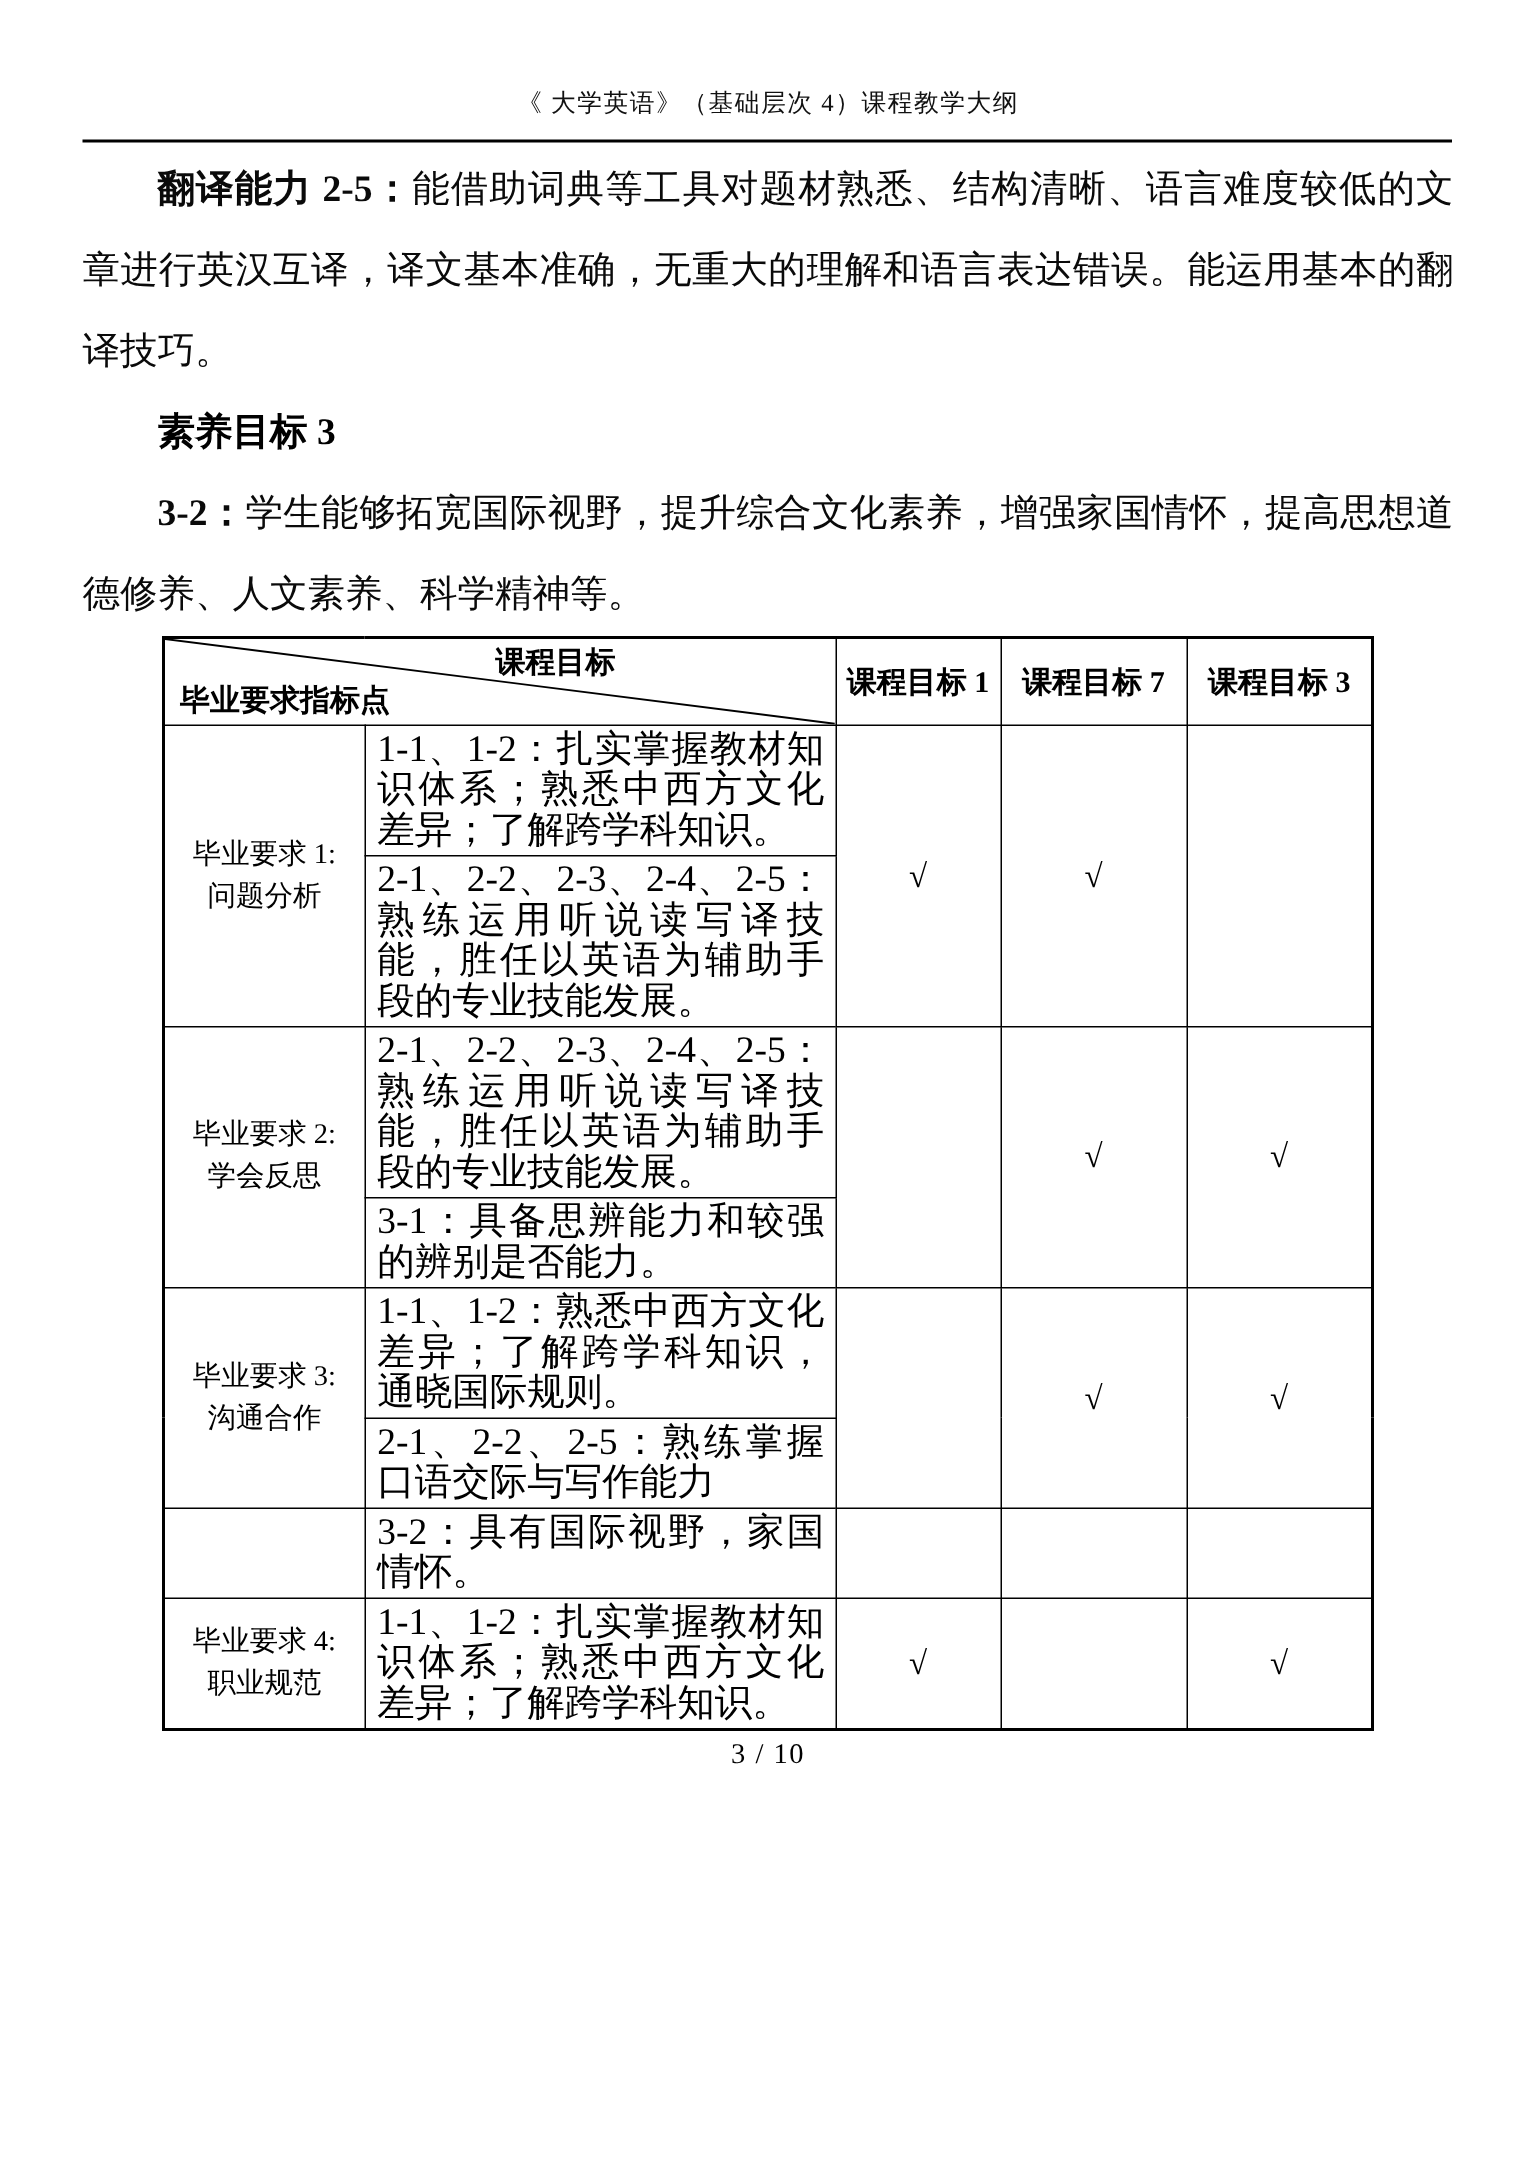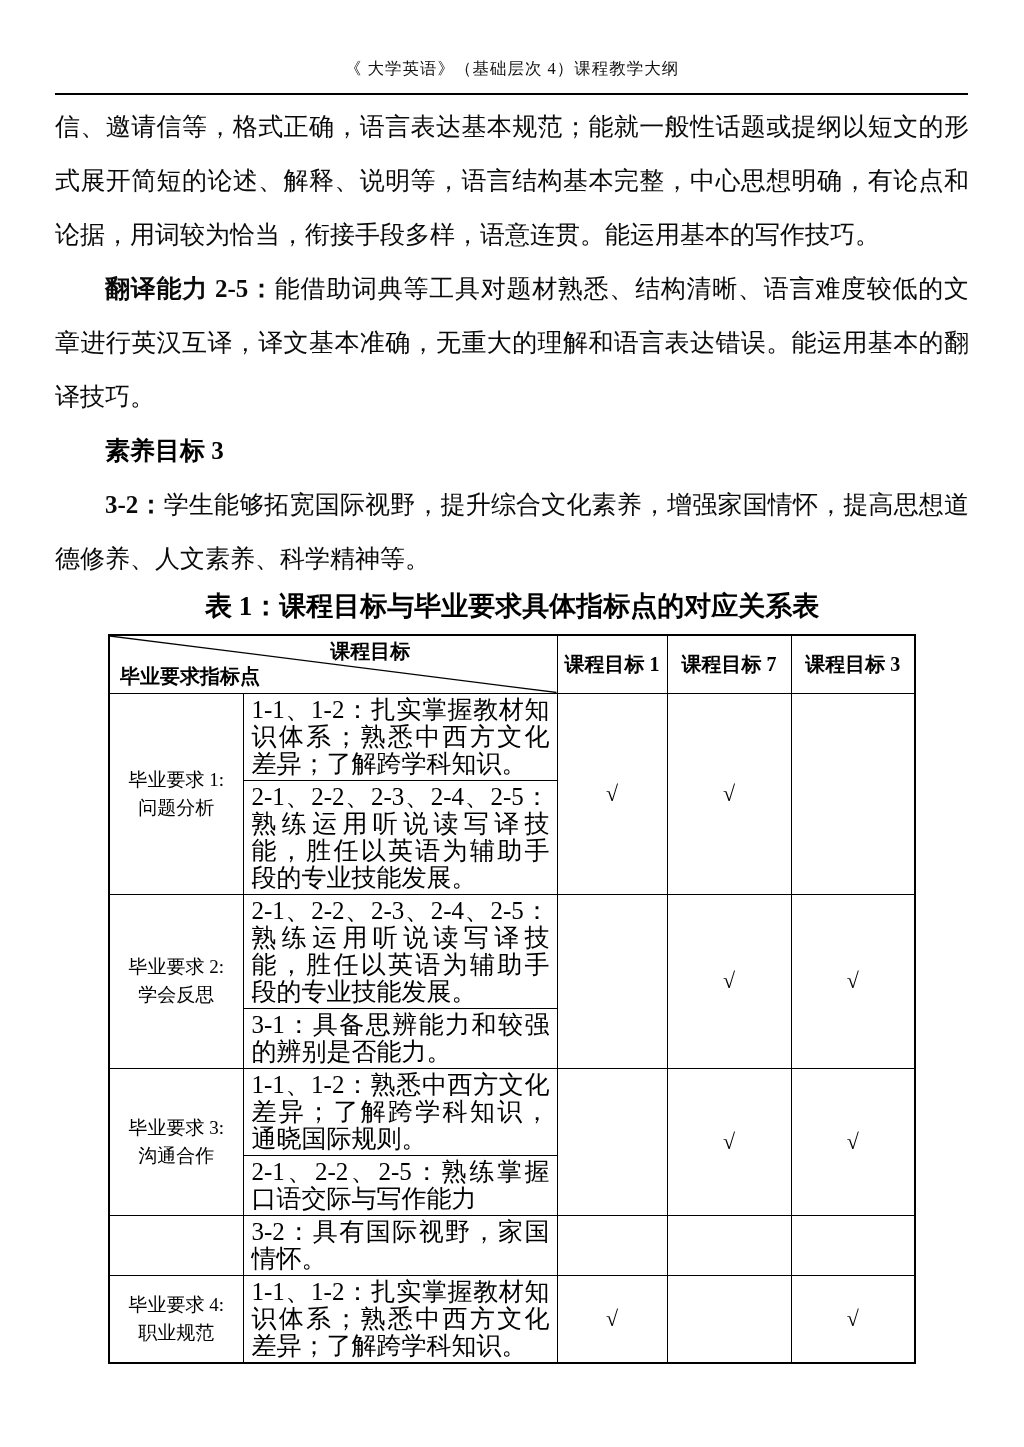--- a/index.html
+++ b/index.html
@@ -116,30 +116,28 @@
   }
 </style>
 </head>
 <body>
 
 <div class="page-header">《 大学英语》（基础层次 4）课程教学大纲</div>
 <div class="header-rule"></div>
 
 <div class="content">
 
-  <p class="para">信、邀请信等，格式正确，语言表达基本规范；能就一般性话题或提纲以短文的形式展开简短的论述、解释、说明等，语言结构基本完整，中心思想明确，有论点和论据，用词较为恰当，衔接手段多样，语意连贯。能运用基本的写作技巧。</p>
 
   <p class="para indent"><span class="lead">翻译能力 2-5：</span><span>能借助词典等工具对题材熟悉、结构清晰、语言难度较低的文章进行英汉互译，译文基本准确，无重大的理解和语言表达错误。能运用基本的翻译技巧。</span></p>
 
   <p class="heading">素养目标 3</p>
 
 
   <p class="para indent"><span class="lead">3-2：</span><span>学生能够拓宽国际视野，提升综合文化素养，增强家国情怀，提高思想道德修养、人文素养、科学精神等。</span></p>
 
-  <div class="table-title">表 1：课程目标与毕业要求具体指标点的对应关系表</div>
 
   <table class="mapping">
     <colgroup>
       <col style="width:134px">
       <col style="width:314px">
       <col style="width:110px">
       <col style="width:124px">
       <col style="width:124px">
     </colgroup>
     <thead>
@@ -214,14 +212,15 @@
             <span>职业规范</span>
           </td>
         <td class="desc">1-1、1-2：扎实掌握教材知识体系；熟悉中西方文化差异；了解跨学科知识。</td>
         <td class="chk">√</td>
         <td class="chk"></td>
         <td class="chk">√</td>
       </tr>
     </tbody>
   </table>
 
+  <div class="page-footer">3 / 10</div>
 
 </div>
 
 </body></html>

